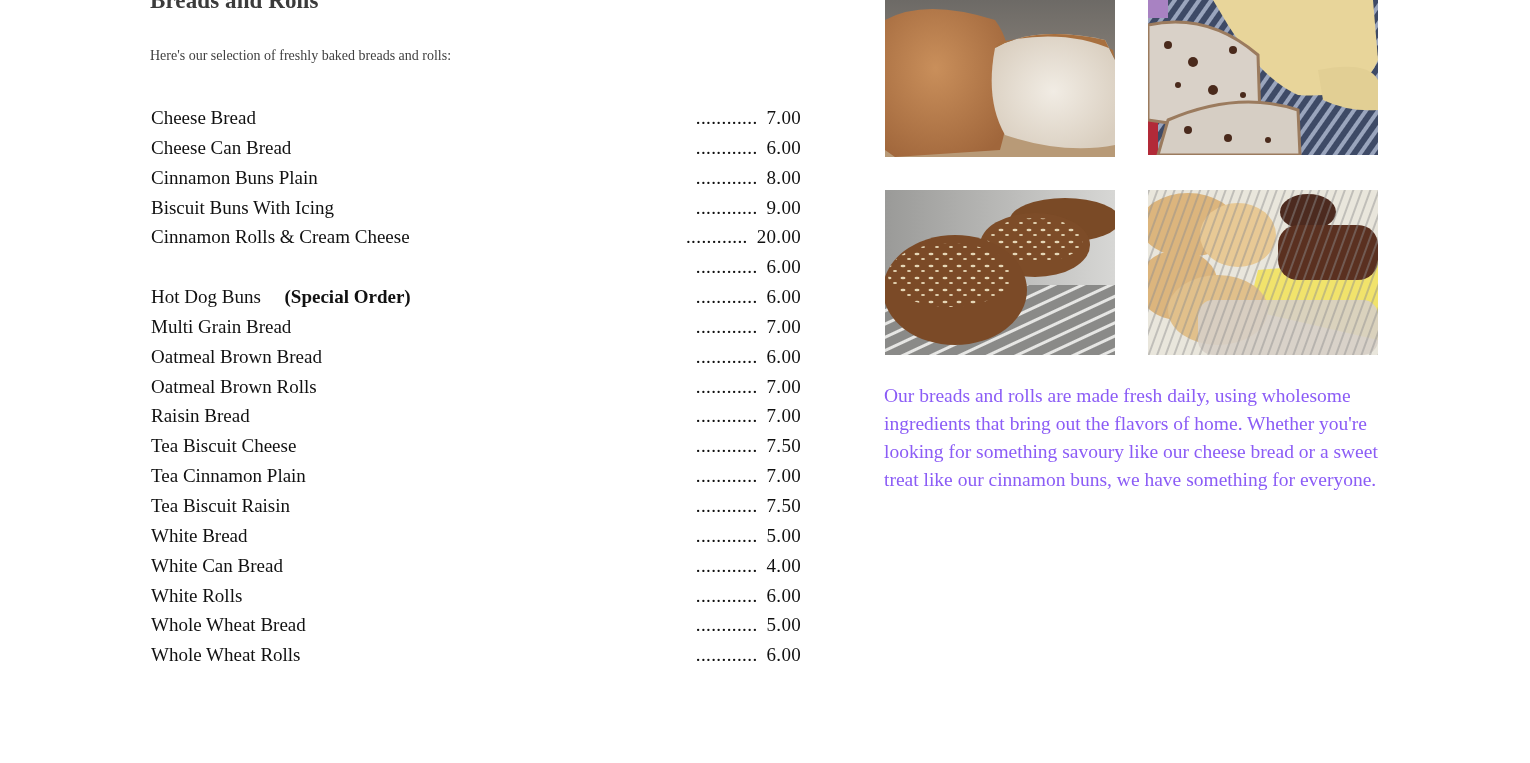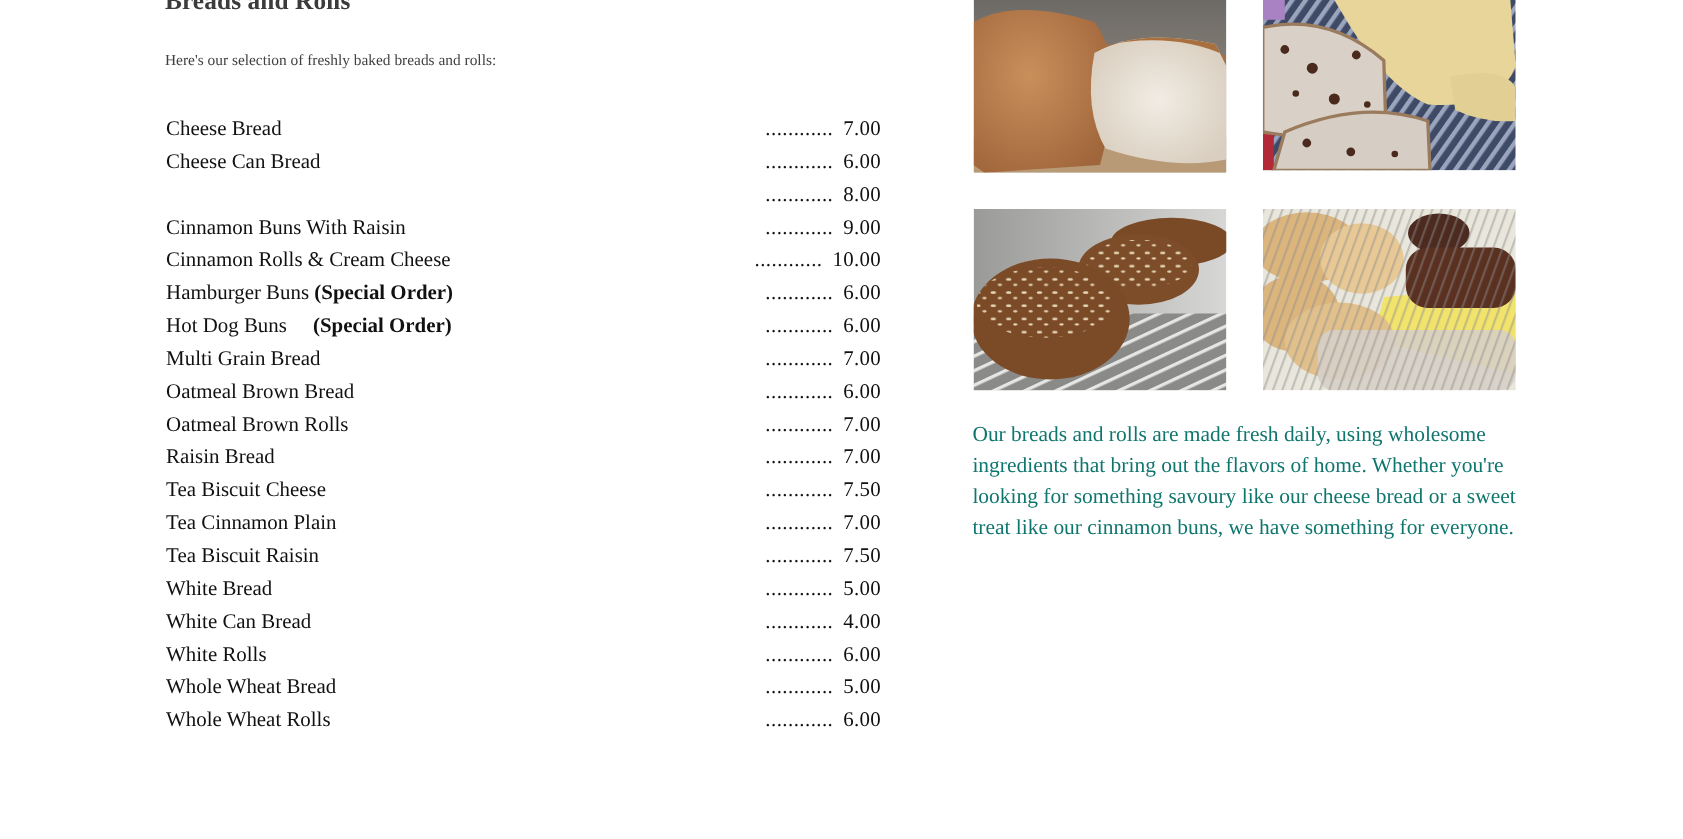--- a/index.html
+++ b/index.html
@@ -85,52 +85,52 @@
       height: 100%;
     }
     .description {
       position: absolute;
       left: 884px;
       top: 382px;
       width: 495px;
       margin: 0;
       font-size: 19.5px;
       line-height: 28px;
-      color: #0f766e;
+      color: #8b5cf6;
     }
   </style>
 </head>
 <body>
 
 <h2 class="section-title">Breads and Rolls</h2>
 <p class="intro">Here's our selection of freshly baked breads and rolls:</p>
 
 <ul class="menu-list">
 
 <li class="menu-item">
       <span class="item-name"><span>Cheese Bread</span></span>
       <span class="item-price-wrap"><span class="leader">............</span><span class="price">7.00</span></span>
     </li>
     <li class="menu-item">
       <span class="item-name"><span>Cheese Can Bread</span></span>
       <span class="item-price-wrap"><span class="leader">............</span><span class="price">6.00</span></span>
     </li>
     <li class="menu-item">
+      <span class="item-name"><span>Cinnamon Buns Plain</span></span>
       <span class="item-price-wrap"><span class="leader">............</span><span class="price">8.00</span></span>
     </li>
     <li class="menu-item">
-      <span class="item-name"><span>Cinnamon Buns With Raisin</span></span>
+      <span class="item-name"><span>Biscuit Buns With Icing</span></span>
       <span class="item-price-wrap"><span class="leader">............</span><span class="price">9.00</span></span>
     </li>
     <li class="menu-item">
       <span class="item-name"><span>Cinnamon Rolls &amp; Cream Cheese</span></span>
-      <span class="item-price-wrap"><span class="leader">............</span><span class="price">10.00</span></span>
-    </li>
-    <li class="menu-item">
-      <span class="item-name"><span>Hamburger Buns </span><span class="special">(Special Order)</span></span>
+      <span class="item-price-wrap"><span class="leader">............</span><span class="price">20.00</span></span>
+    </li>
+    <li class="menu-item">
       <span class="item-price-wrap"><span class="leader">............</span><span class="price">6.00</span></span>
     </li>
     <li class="menu-item">
       <span class="item-name"><span>Hot Dog Buns     </span><span class="special">(Special Order)</span></span>
       <span class="item-price-wrap"><span class="leader">............</span><span class="price">6.00</span></span>
     </li>
     <li class="menu-item">
       <span class="item-name"><span>Multi Grain Bread</span></span>
       <span class="item-price-wrap"><span class="leader">............</span><span class="price">7.00</span></span>
     </li>

